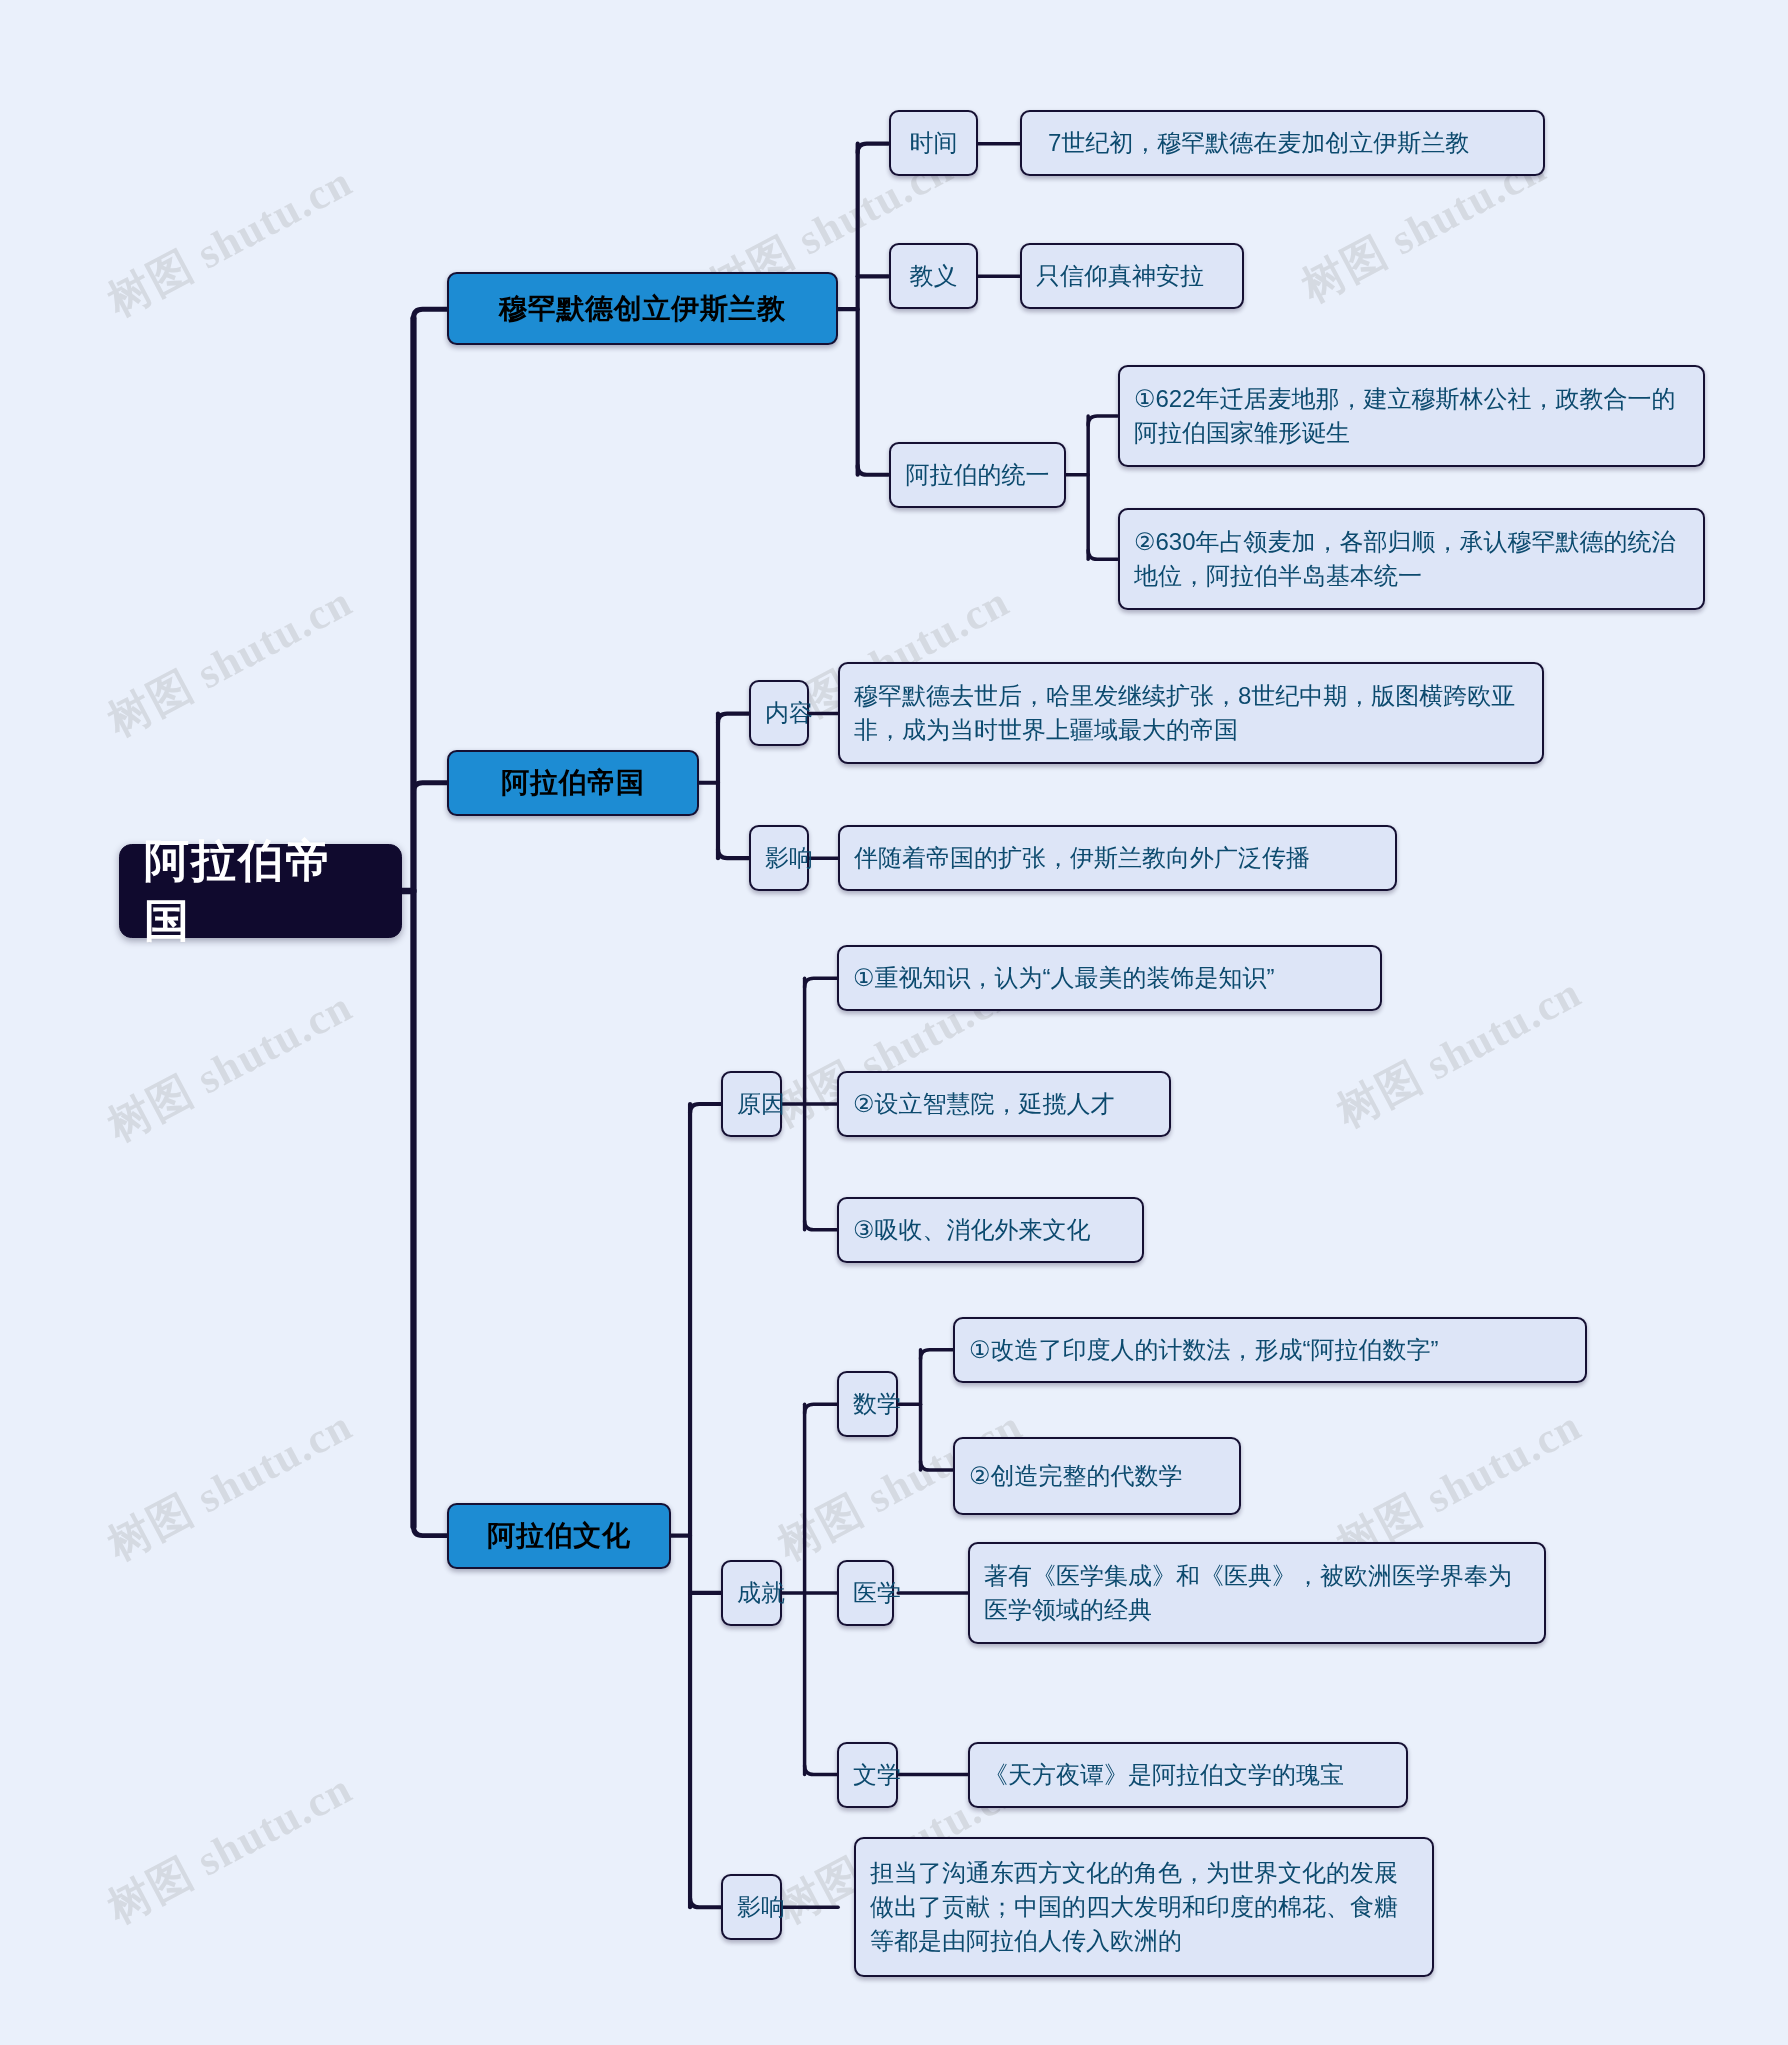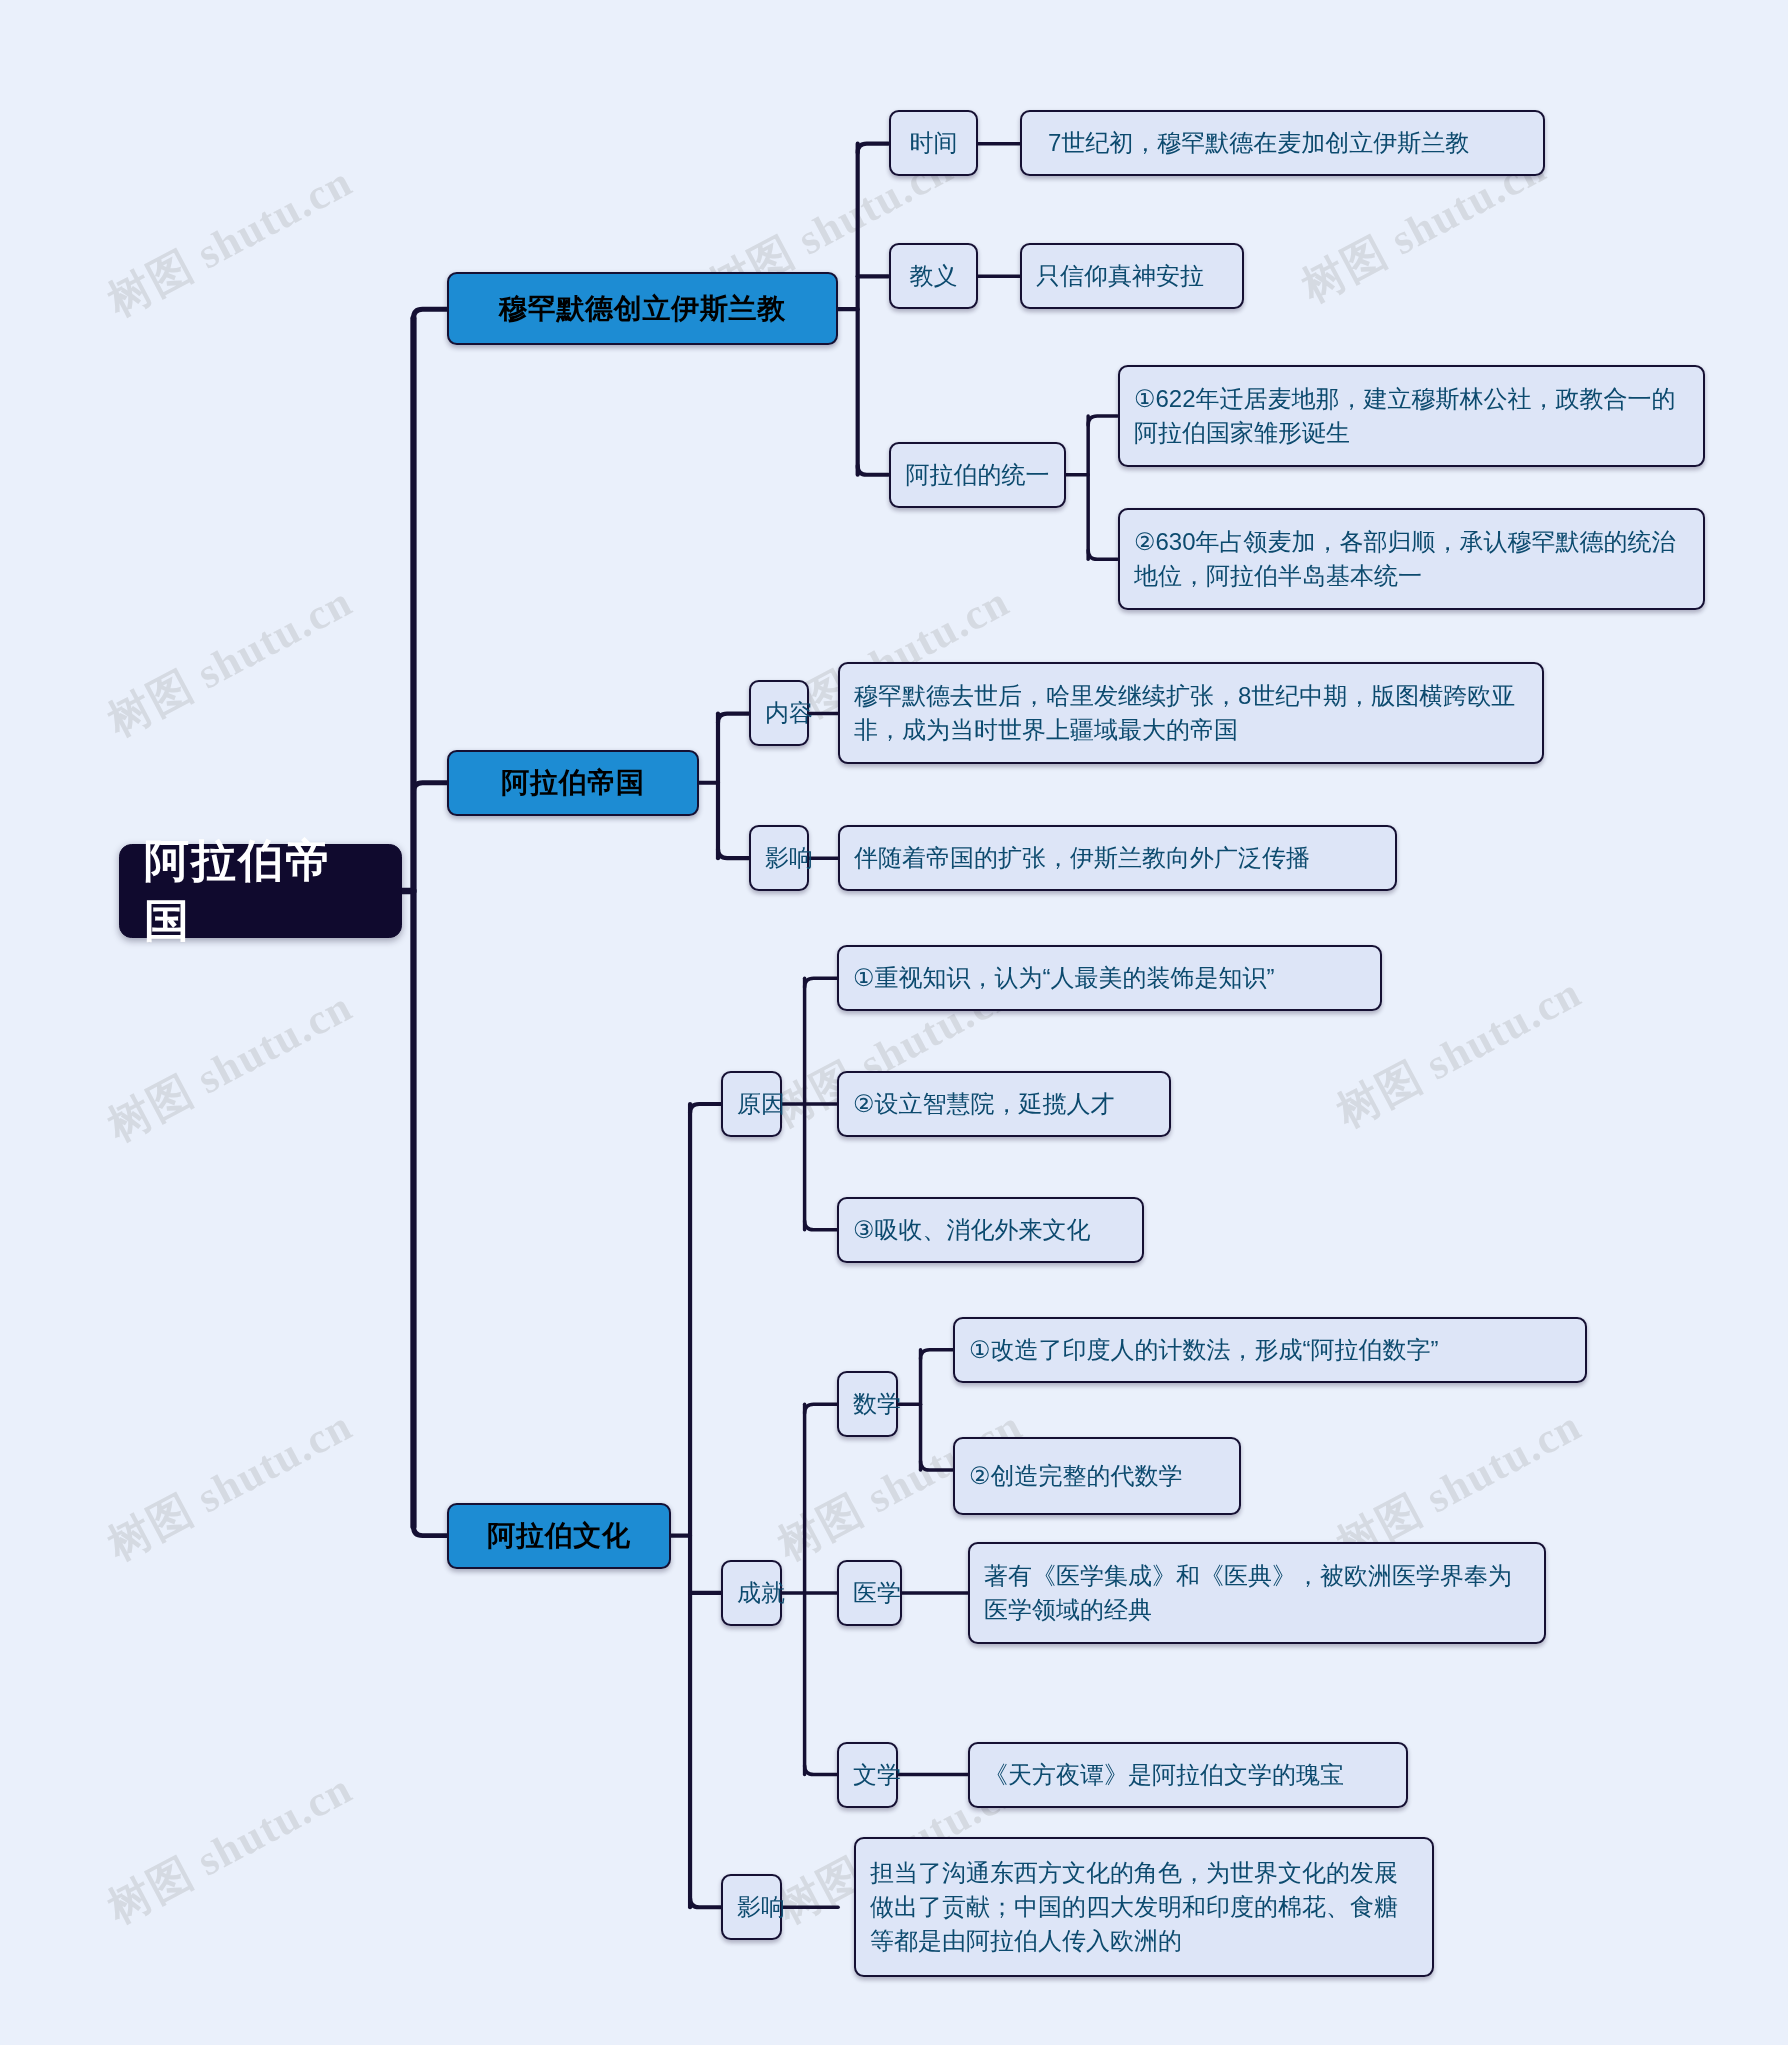--- a/index.html
+++ b/index.html
@@ -211,21 +211,21 @@
   <div class="node l3 lbl" style="left:837px;top:1371px;width:61px;height:66px;">
     <span class="txt">数学</span>
   </div>
   <div class="node l3 leaf" style="left:953px;top:1317px;width:634px;height:66px;">
     <span class="txt">①改造了印度人的计数法，形成“阿拉伯数字”</span>
   </div>
   <div class="node l3 leaf" style="left:953px;top:1437px;width:288px;height:78px;">
     <span class="txt">②创造完整的代数学</span>
   </div>
 
-  <div class="node l3 lbl" style="left:837px;top:1560px;width:65px;height:66px;">
+  <div class="node l3 lbl" style="left:837px;top:1560px;width:57px;height:66px;">
     <span class="txt">医学</span>
   </div>
   <div class="node l3 leaf" style="left:968px;top:1542px;width:578px;height:102px;">
     <span class="txt">著有《医学集成》和《医典》，被欧洲医学界奉为医学领域的经典</span>
   </div>
 
   <div class="node l3 lbl" style="left:837px;top:1742px;width:61px;height:66px;">
     <span class="txt">文学</span>
   </div>
   <div class="node l3 leaf" style="left:968px;top:1742px;width:440px;height:66px;">

